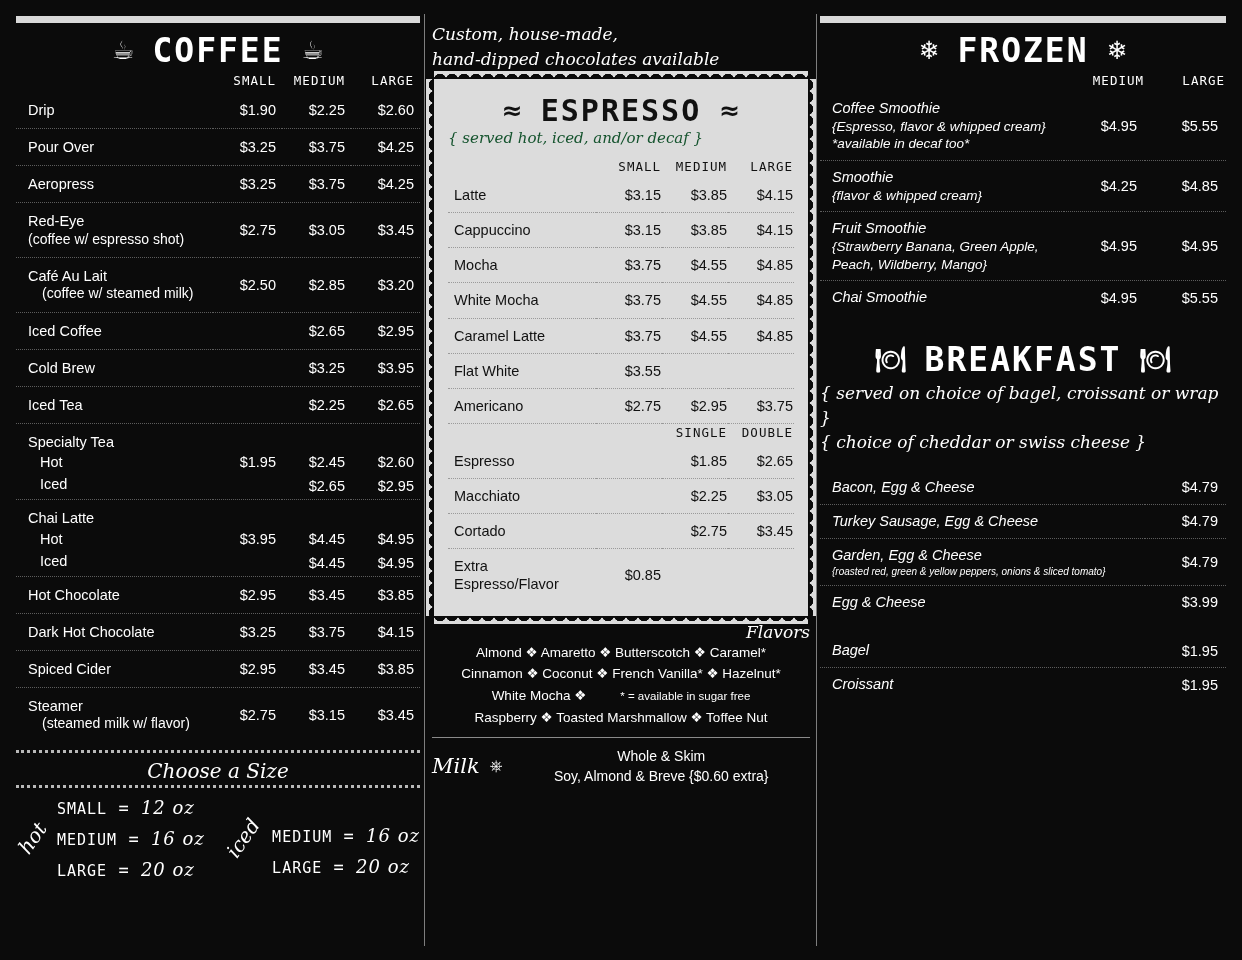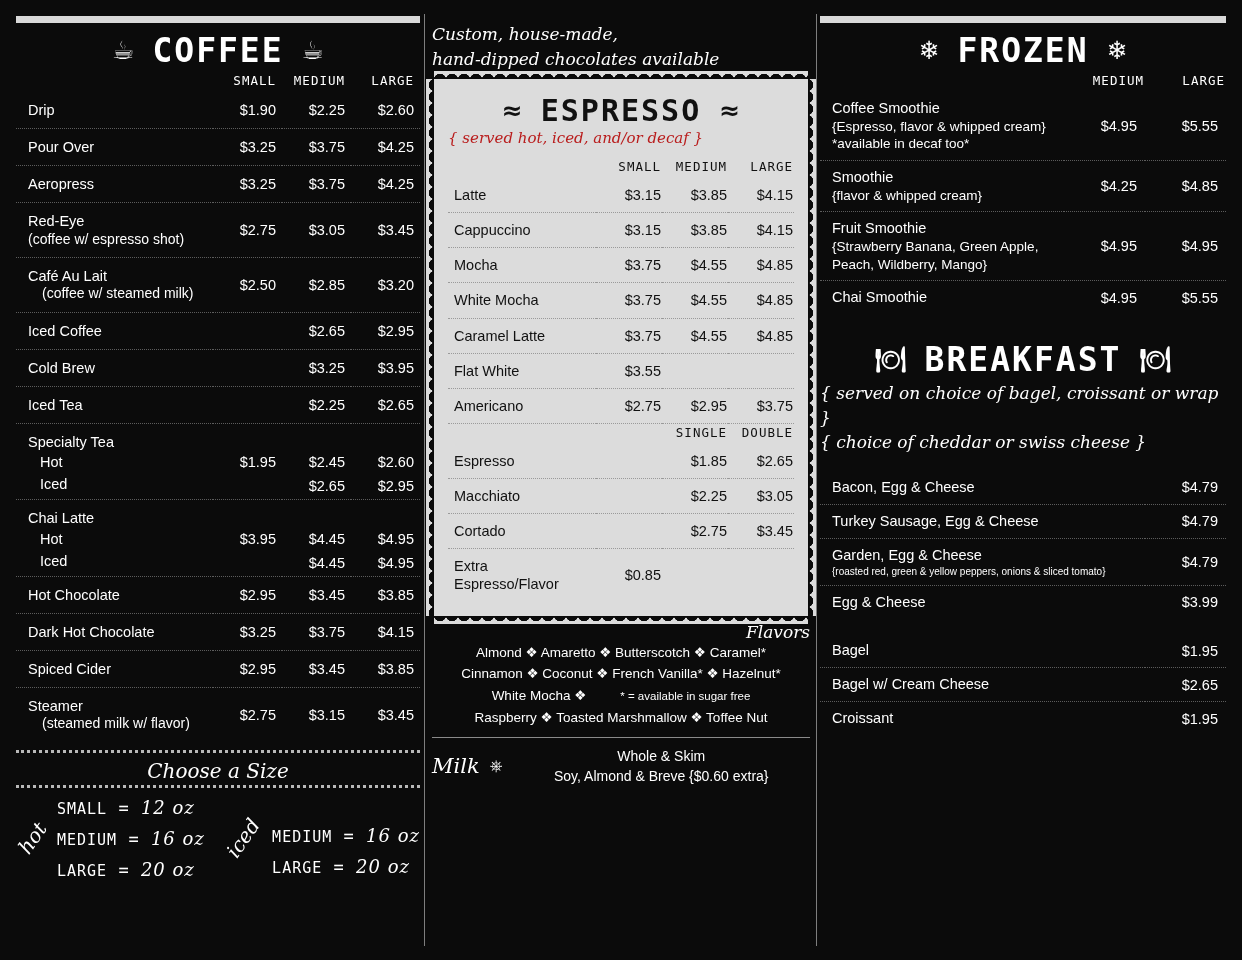--- a/index.html
+++ b/index.html
@@ -74,21 +74,21 @@
   .ticket::before{top:-8px;background:
     radial-gradient(circle at 6px 9px, transparent 6px, #dcdcdc 6.5px) repeat-x;
     background-size:12px 18px;}
   .ticket::after{bottom:-8px;background:
     radial-gradient(circle at 6px 0px, transparent 6px, #dcdcdc 6.5px) repeat-x;
     background-size:12px 18px;}
   .ticket .side{position:absolute;top:0;bottom:0;width:9px;}
   .ticket .side.l{left:-8px;background:radial-gradient(circle at 9px 6px, transparent 6px, #dcdcdc 6.5px) repeat-y;background-size:18px 12px;}
   .ticket .side.r{right:-8px;background:radial-gradient(circle at 0px 6px, transparent 6px, #dcdcdc 6.5px) repeat-y;background-size:18px 12px;}
   .ticket .section-title{color:#111;font-size:30px;margin:2px 0 0;}
-  .ticket .script{color:#b91c1c;font-size:15px;}
+  .ticket .script{color:#14532d;font-size:15px;}
   .ticket table.menu td{color:#111;}
   .ticket tr.row td{border-bottom:1px dotted #9a9a9a;}
   .ticket .item{padding:8px 0 8px 6px;font-size:14.5px;}
   .ticket .price{width:64px;}
   .ticket .colhdr td{color:#111;}
 
   
   .flavors{margin-top:6px;text-align:center;}
   .flavors .hdr{font-family:"DejaVu Serif",serif;font-style:italic;font-size:17px;text-align:right;}
   .flavors .line{font-size:13.5px;line-height:1.62;}
@@ -105,21 +105,21 @@
   .sizes{display:flex;gap:14px;margin-top:4px;}
   .sizecol{flex:1;display:flex;align-items:center;gap:8px;}
   .sizecol .tag{font-family:"DejaVu Serif",serif;font-style:italic;font-size:20px;transform:rotate(-55deg);}
   .sizecol .rows{font-family:"DejaVu Sans Mono",monospace;font-size:0;}
   .sizecol .rows div{font-size:17px;letter-spacing:1px;padding:5px 0;white-space:nowrap;}
   .sizecol .rows .sz{font-size:15px;}
   .sizecol .rows .oz{font-size:18px;font-family:"DejaVu Serif",serif;font-style:italic;}
 
   
   .col-right .colhdr td{font-size:12.5px;}
-  .col-right .item{padding:7px 0 7px 12px;font-size:14.5px;line-height:1.3;}
+  .col-right .item{padding:7px 0 7px 12px;font-size:14.5px;line-height:1.3;font-style:italic;}
   .col-right .price{width:72px;padding-right:8px;}
   .col-right tr.row td{border-bottom:1px dotted #5d5d5d;}
   .brace{font-size:13.5px;}
   .note{font-size:10px;}
   .bk-title{margin-top:26px;}
   .gap-row td{height:14px;border:none !important;}
 </style>
 </head>
 <body>
 
@@ -502,24 +502,20 @@
         <td class="price">$3.99</td>
       </tr>
       <tr class="gap-row">
             <td></td>
             <td></td>
           </tr>
       <tr class="row">
         <td class="item">Bagel</td>
         <td class="price">$1.95</td>
       </tr>
-      <tr class="row">
-        <td class="item">Bagel w/ Cream Cheese</td>
-        <td class="price">$2.65</td>
-      </tr>
       <tr>
         <td class="item">Croissant</td>
         <td class="price">$1.95</td>
       </tr>
     </tbody>
       </table>
   </div>
 
 </div>
 

